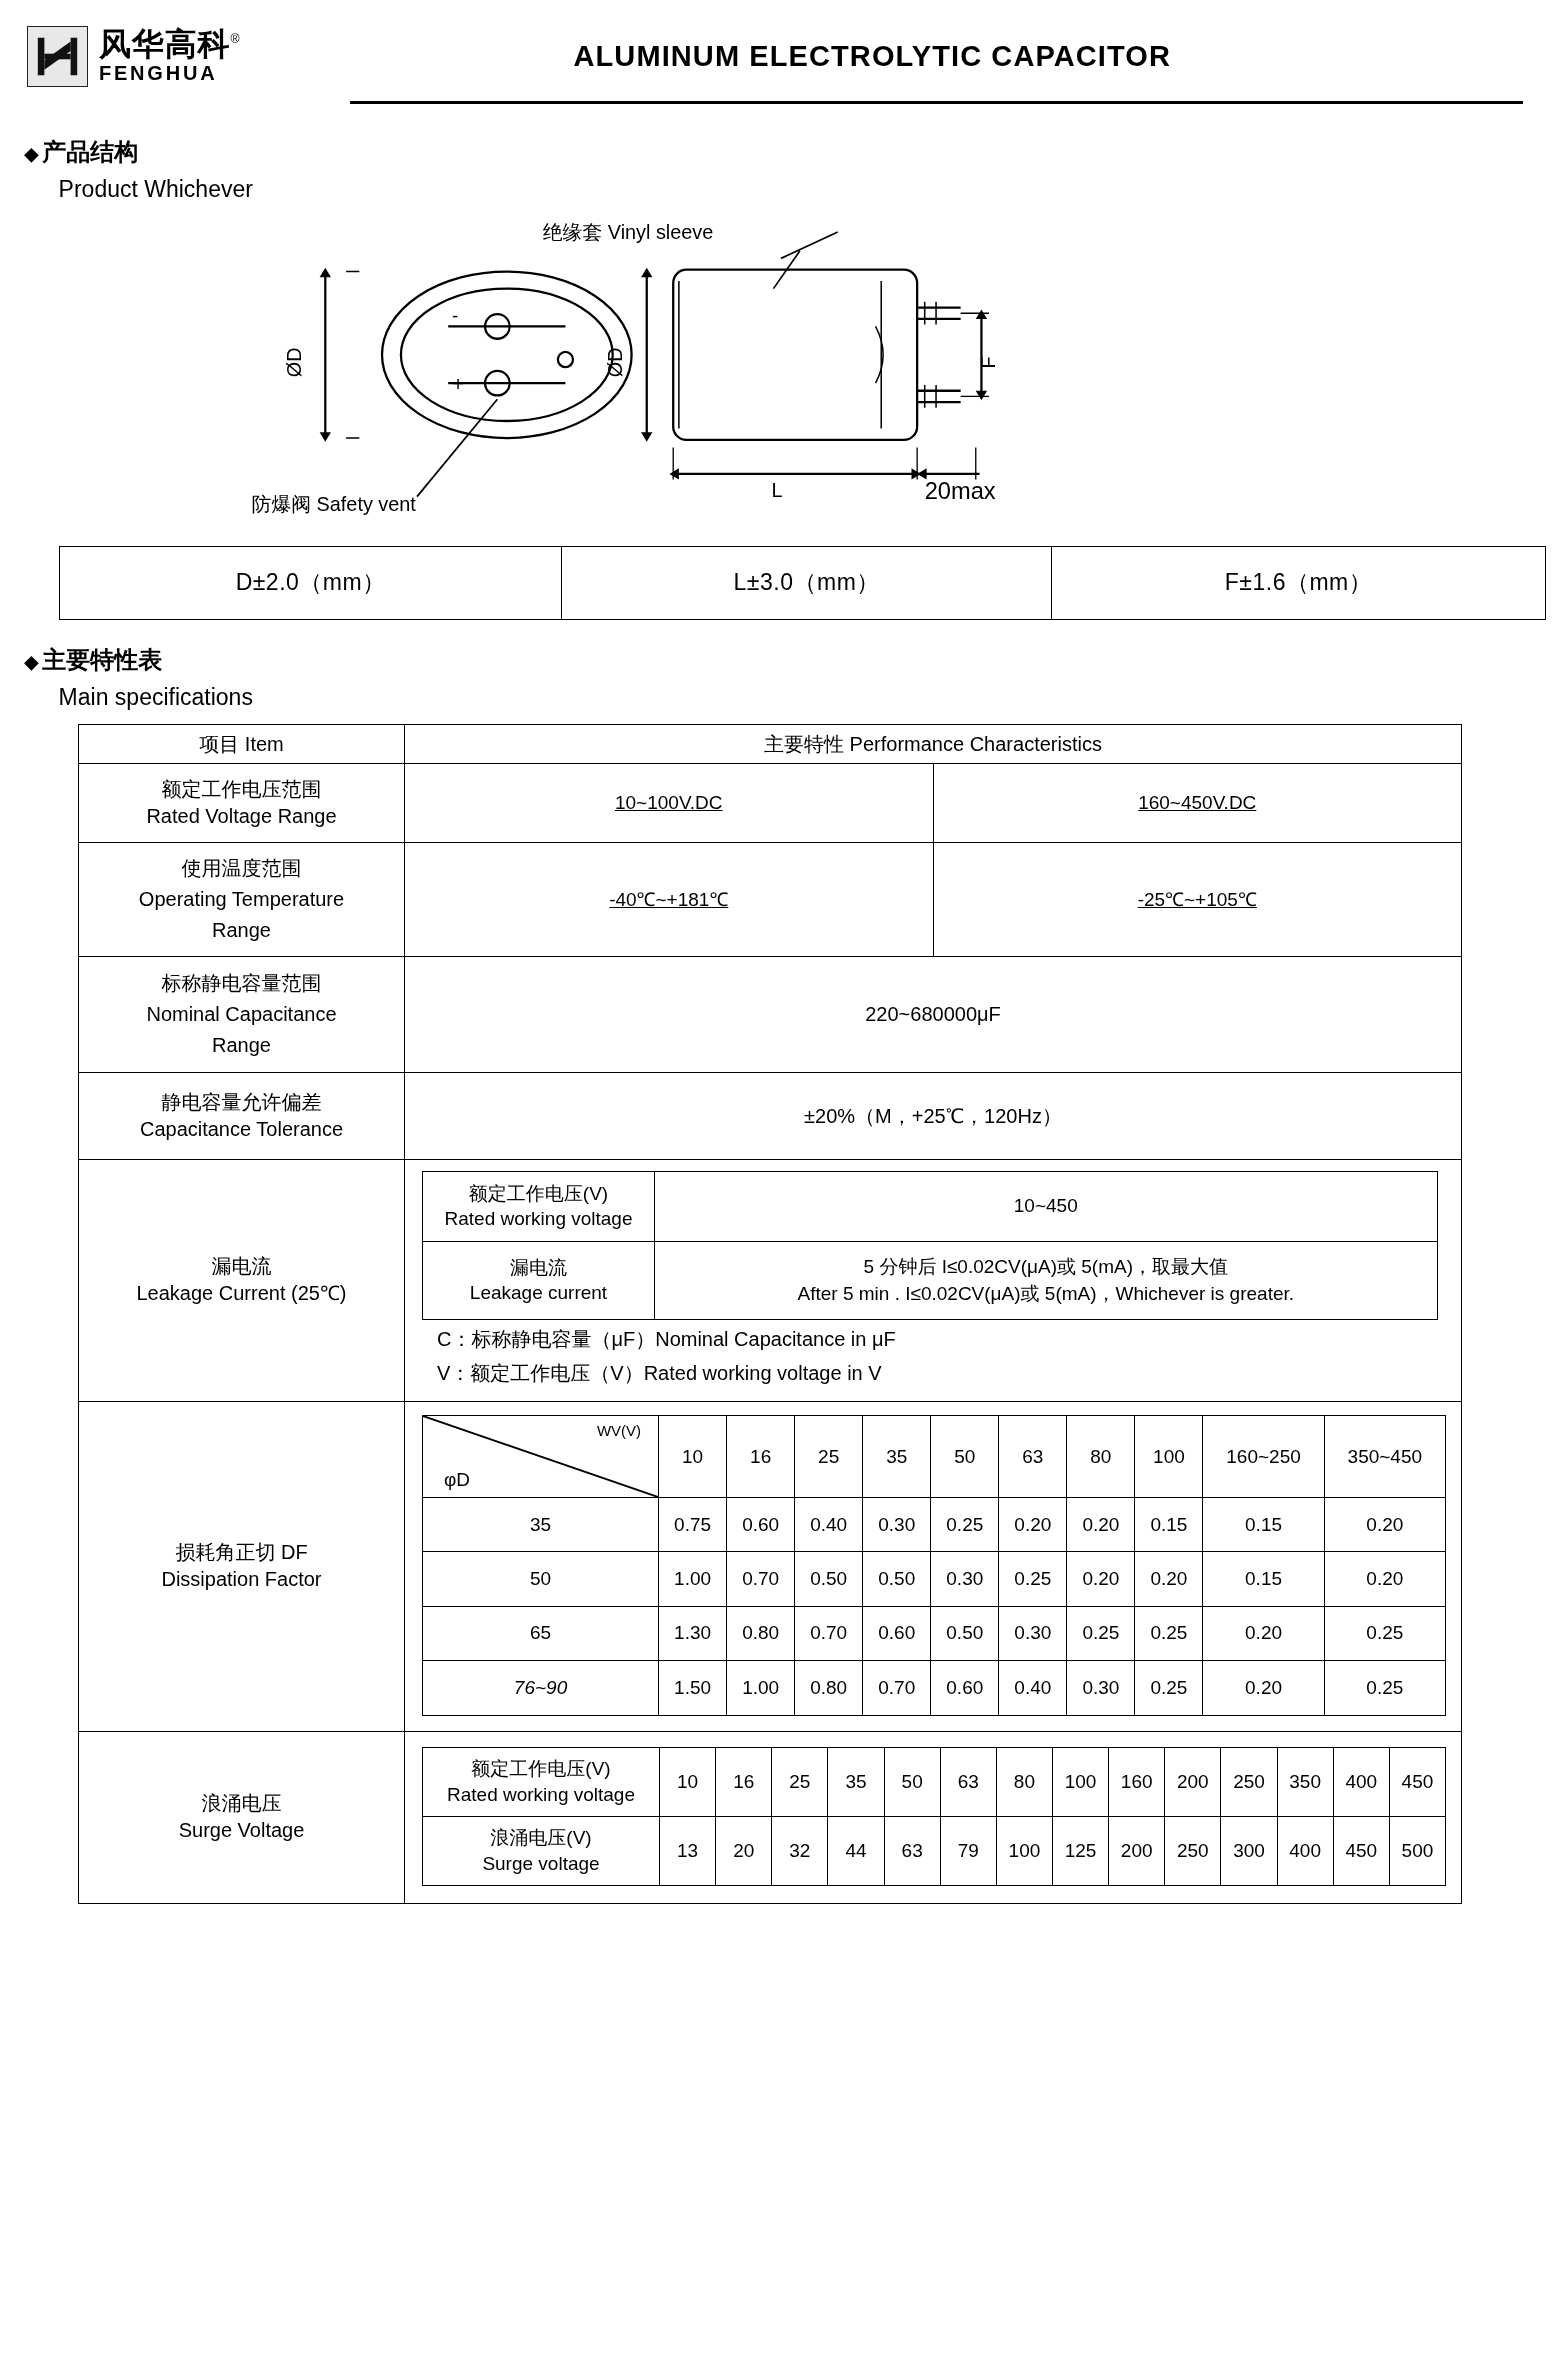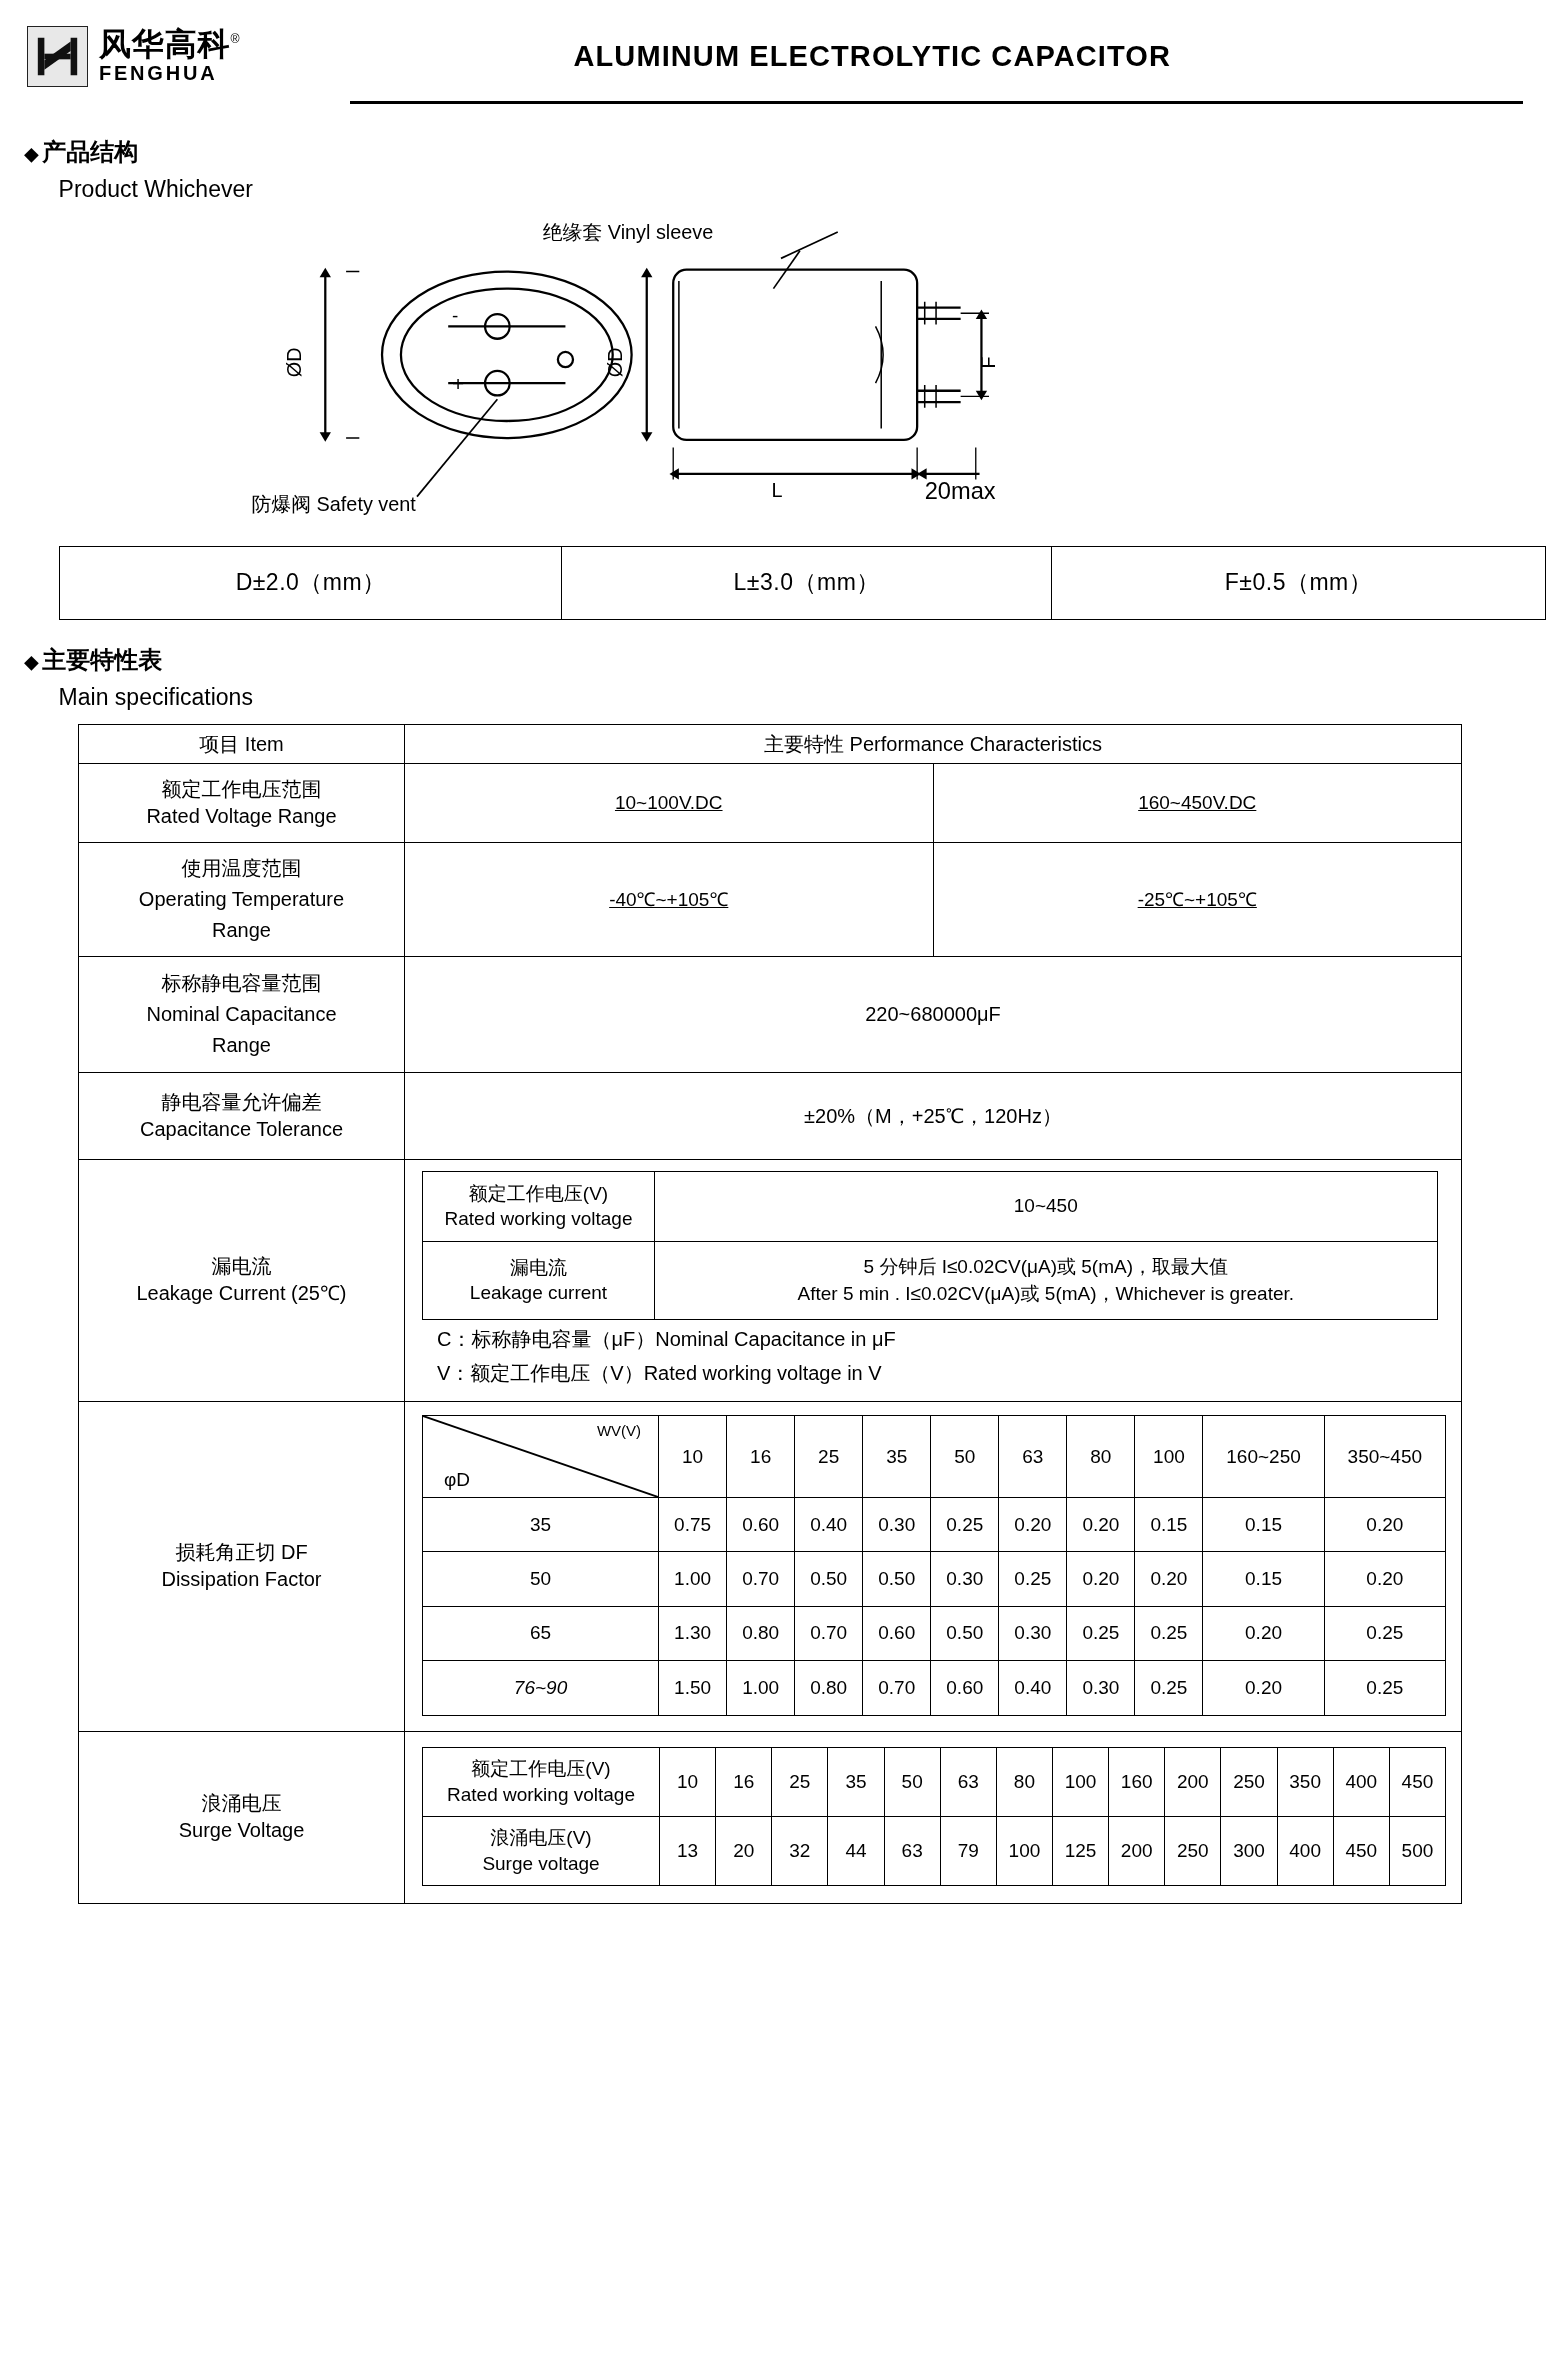--- a/index.html
+++ b/index.html
@@ -293,21 +293,21 @@
         <text x="252" y="188" font-size="22">+</text>
       </g>
     </svg>
   </div>
 
   <table class="tol-table">
     <tbody>
         <tr>
       <td>D±2.0（mm）</td>
       <td>L±3.0（mm）</td>
-      <td>F±0.5（mm）</td>
+      <td>F±1.6（mm）</td>
     </tr>
   </tbody>
     </table>
 
   <div class="section" style="margin-top:24.6px;">
     <div class="sec-head">
       <span class="diamond">◆</span>
       <span>主要特性表</span>
     </div>
     <div class="sec-sub">Main specifications</div>
@@ -345,21 +345,21 @@
       <tr>
         <td class="label-cell">
           <div>使用温度范围</div>
           <div>Operating Temperature</div>
           <div>Range</div>
         </td>
         <td class="pad-cell">
           <table class="inner">
             <tbody>
                 <tr>
-              <td class="nb-left nb-top nb-bottom" style="height:104px">-40℃~+105℃</td>
+              <td class="nb-left nb-top nb-bottom" style="height:104px">-40℃~+181℃</td>
               <td class="nb-right nb-top nb-bottom">-25℃~+105℃</td>
             </tr>
           </tbody>
             </table>
         </td>
       </tr>
 
       <tr>
         <td class="label-cell">
           <div>标称静电容量范围</div>

